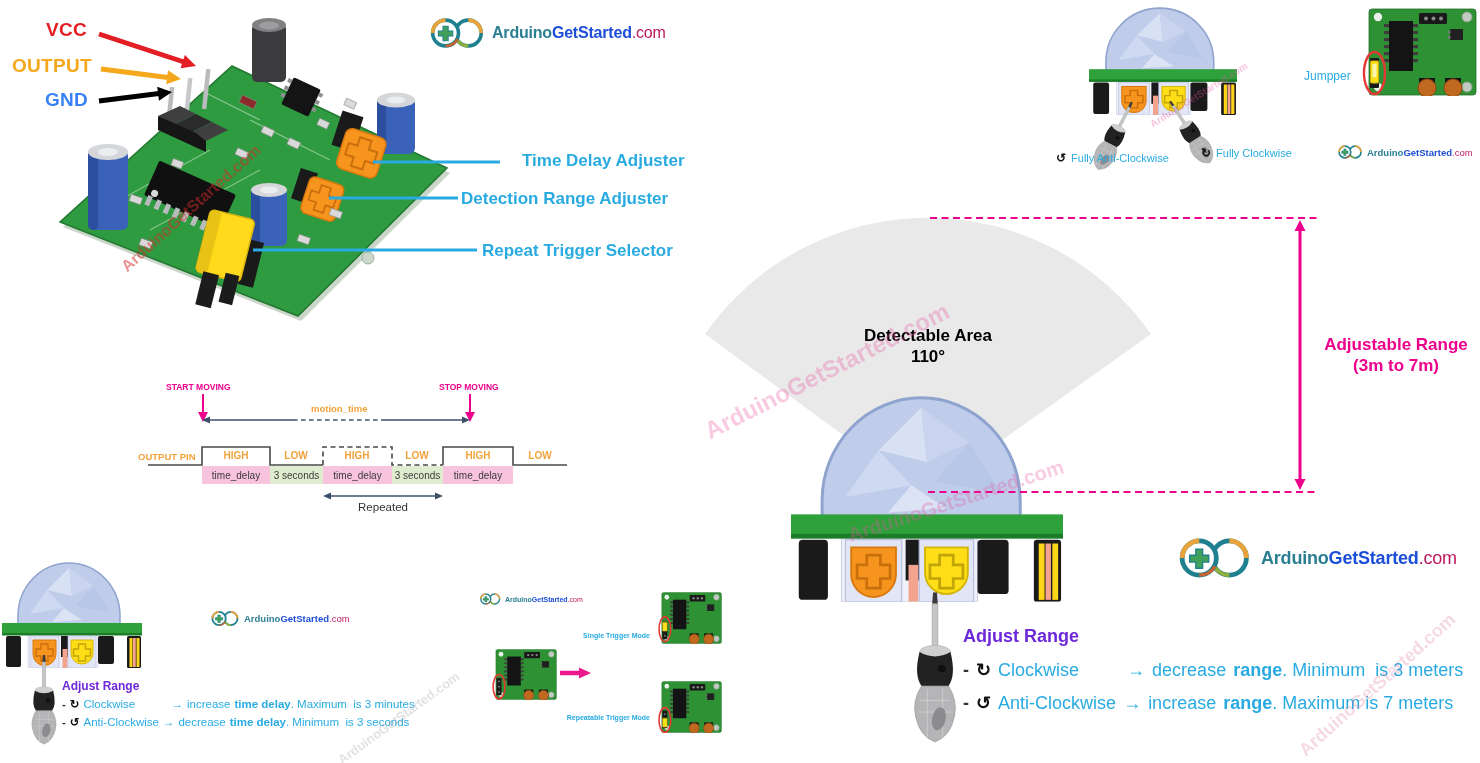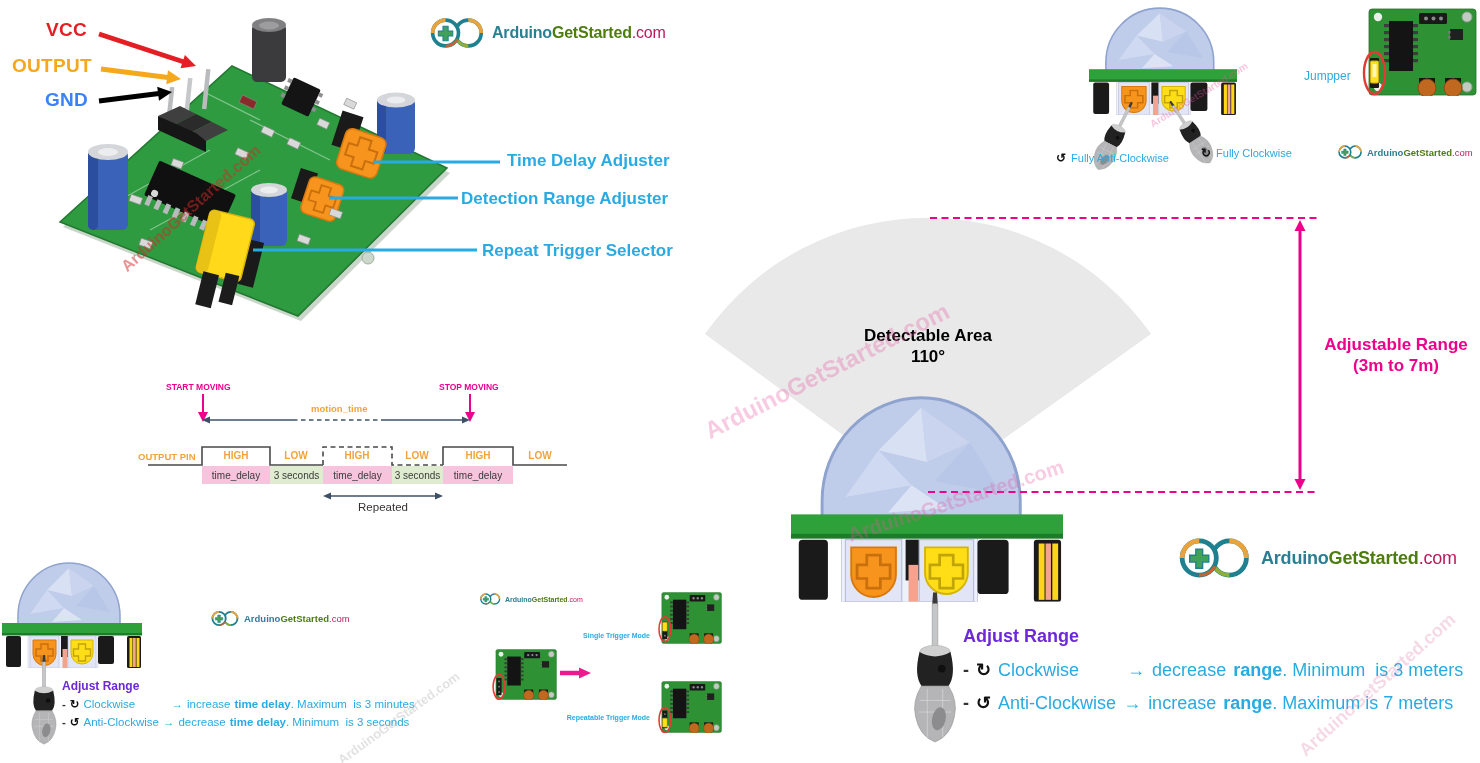--- a/index.html
+++ b/index.html
@@ -11,21 +11,21 @@
   .lbl{position:absolute;white-space:nowrap}
   
   .pin-lbl{font-size:19px;font-weight:bold;letter-spacing:.3px}
   .vcc{color:#E31E24}.out{color:#F5A81C}.gnd{color:#3b82f6}
   
   .callout{color:#29ABE2;font-size:17px;font-weight:bold}
   
   .logo{position:absolute;display:flex;align-items:center;white-space:nowrap}
   .logo .mark{flex:0 0 auto}
   .logo .l-a{color:#2B7F93;font-weight:bold}
-  .logo .l-g{color:#4d7c0f;font-weight:bold}
+  .logo .l-g{color:#1d4ed8;font-weight:bold}
   .logo .l-c{color:#be185d;font-weight:normal}
   
   .timing{position:absolute;left:133px;top:378px;width:445px;height:145px}
   .timing .t-lbl{position:absolute;white-space:nowrap}
   .t-mag{color:#EC008C;font-weight:bold;font-size:8.5px}
   .t-org{color:#F2A33C;font-weight:bold;font-size:9.5px}
   .t-seg{color:#F2A33C;font-weight:bold;font-size:10px;width:44px;text-align:center}
   .t-box{position:absolute;top:88px;height:18px;display:flex;align-items:center;justify-content:center;
          font-size:10px;color:#3b3b3b}
   .t-box.pink{background:#F7C3DD}
@@ -261,21 +261,21 @@
     <line x1="99" y1="101" x2="159" y2="93.5" stroke="#000" stroke-width="5"></line>
     <polygon points="172,92 159,100.7 157.2,86.8" fill="#000"></polygon>
     <line x1="373" y1="162" x2="500" y2="162" stroke="#29ABE2" stroke-width="3.2"></line>
     <line x1="329" y1="198" x2="458" y2="198" stroke="#29ABE2" stroke-width="3.2"></line>
     <line x1="253" y1="250" x2="477" y2="250" stroke="#29ABE2" stroke-width="3.2"></line>
   </svg>
 
   <div class="lbl pin-lbl vcc" style="left:46px;top:19px">VCC</div>
   <div class="lbl pin-lbl out" style="left:12px;top:55px">OUTPUT</div>
   <div class="lbl pin-lbl gnd" style="left:45px;top:89px">GND</div>
-  <div class="lbl callout" style="left:507px;top:151px">Time Delay Adjuster</div>
+  <div class="lbl callout" style="left:522px;top:151px">Time Delay Adjuster</div>
   <div class="lbl callout" style="left:461px;top:189px">Detection Range Adjuster</div>
   <div class="lbl callout" style="left:482px;top:241px">Repeat Trigger Selector</div>
 
   <div class="logo" style="left:428px;top:13px;gap:2px">
     <svg class="mark" width="62" height="40" viewBox="0 0 120 74">
         <use href="#ags-mark"></use>
       </svg>
     <span style="font-size:16px;letter-spacing:-.2px"><span class="l-a">Arduino</span><span class="l-g">GetStarted</span><span class="l-c">.com</span></span>
   </div>
 

